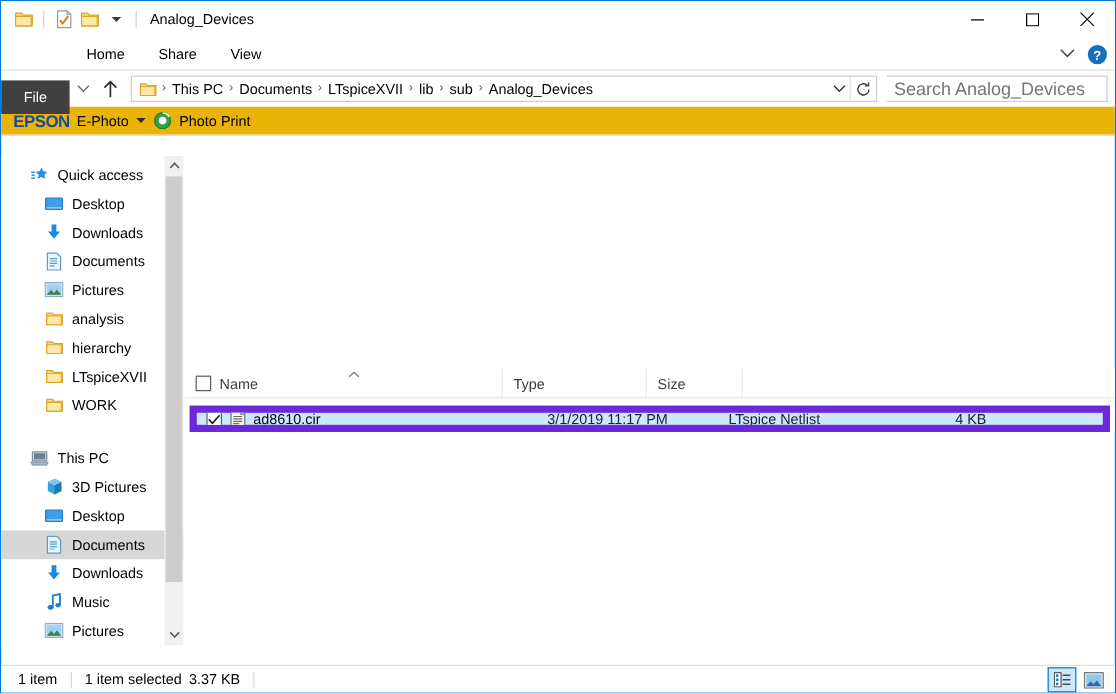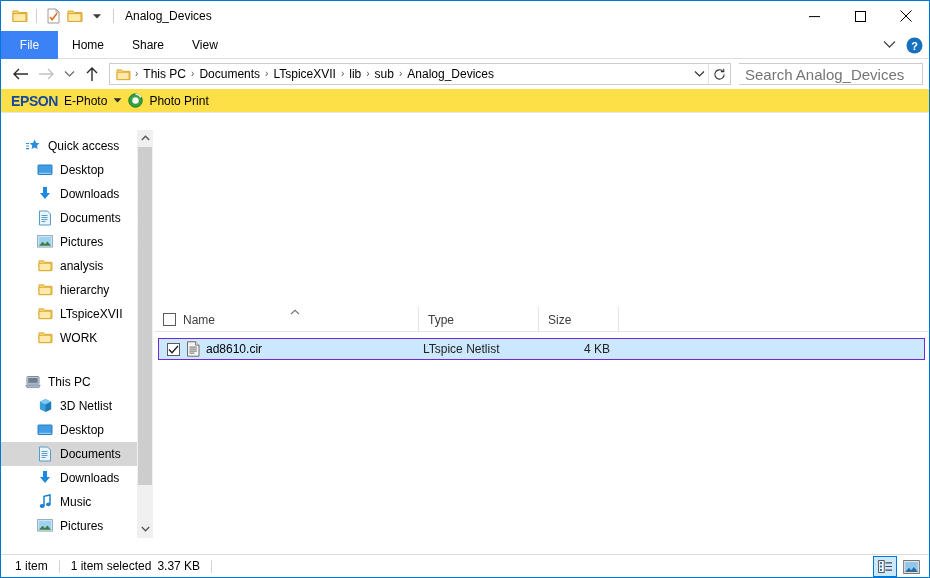--- a/index.html
+++ b/index.html
@@ -65,23 +65,24 @@
   }
   .tab {
     display: flex; align-items: center; justify-content: center;
     padding: 0 14px;
     font-size: 12px;
     color: #000;
     height: 28px;
     white-space: nowrap;
   }
   .tab.file {
-    background: #3b82f6;
+    background: #404040;
     color: #fff;
     min-width: 57px;
+    margin-top: 36px;
   }
   .ribbon-right {
     position: absolute; right: 6px; top: 0; height: 28px;
     display: flex; align-items: center; gap: 10px;
   }
 
   
   #addressbar {
     height: 30px; flex: 0 0 30px;
     display: flex; align-items: center;
@@ -140,21 +141,21 @@
     padding-left: 6px;
     background: transparent;
   }
   .search-ico { width: 22px; display: flex; align-items: center; justify-content: center; color: #444; }
 
   
   #epsonbar {
     height: 24px; flex: 0 0 24px;
     display: flex; align-items: center;
     padding-left: 10px;
-    background: #fde047;
+    background: #eab308;
     border-bottom: 1px solid #e8e8e8;
     gap: 6px;
   }
   #epson-logo {
     font-family: "Liberation Sans", sans-serif;
     font-weight: bold;
     font-size: 14px;
     letter-spacing: -0.4px;
     color: #17479e;
   }
@@ -265,21 +266,22 @@
   }
 
   #rows { flex: 1 1 auto; position: relative; }
   .row {
     height: 22px;
     display: flex; align-items: center;
     font-size: 12px;
   }
   .row.selected {
     background: #cce8ff;
-    border: 1px solid #6d28d9;
+    border: 6px solid #6d28d9;
+    gap: 28px;
   }
   .cell { display: flex; align-items: center; height: 100%; overflow: hidden; white-space: nowrap; }
   .cell-name { width: 264px; flex: 0 0 264px; padding-left: 8px; }
   .cell-date { width: 123px; flex: 0 0 123px; color: #222; }
   .cell-type { width: 120px; flex: 0 0 120px; color: #222; }
   .cell-size { width: 78px;  flex: 0 0 78px; justify-content: flex-end; padding-right: 11px; color: #222; }
   .row-check {
     width: 13px; height: 13px;
     border: 1px solid #5a5a5a;
     background: #fff;
@@ -605,21 +607,21 @@
       </div>
 
       <div class="nav-item lvl1">
         <span class="nav-ico">
           <svg width="15" height="15" viewBox="0 0 16 16">
             <path d="M8 1l6 3v8l-6 3-6-3V4z" fill="#3aa0dd"></path>
             <path d="M8 1l6 3-6 3-6-3z" fill="#7fc8ef"></path>
             <path d="M8 7v8l6-3V4z" fill="#1f7bb5"></path>
           </svg>
         </span>
-        <span class="nav-label">3D Netlist</span>
+        <span class="nav-label">3D Pictures</span>
       </div>
 
       <div class="nav-item lvl1">
         <span class="nav-ico">
           <svg width="16" height="14" viewBox="0 0 16 14">
             <rect x="1" y="2" width="14" height="9.5" rx="0.6" fill="#3f9ee5" stroke="#2d7cbb" stroke-width="1"></rect>
             <path d="M2 10.3h12" stroke="#a7d7f5" stroke-width="1"></path>
           </svg>
         </span>
         <span class="nav-label">Desktop</span>
@@ -715,20 +717,21 @@
             </span>
             <span class="file-ico">
               <svg width="15" height="16" viewBox="0 0 15 16">
                 <path d="M1.5 0.8h8.2L13 4.1v11.1H1.5z" fill="#f4f4f4" stroke="#6e6e6e" stroke-width="1"></path>
                 <path d="M9.7 0.8v3.3H13" fill="#fff" stroke="#6e6e6e" stroke-width="1"></path>
                 <path d="M3.4 6.1h7.4M3.4 8.1h7.4M3.4 10.1h7.4M3.4 12.1h5" stroke="#6e6e6e" stroke-width="1"></path>
               </svg>
             </span>
             <span class="file-name">ad8610.cir</span>
           </div>
+          <div class="cell cell-date">3/1/2019 11:17 PM</div>
           <div class="cell cell-type">LTspice Netlist</div>
           <div class="cell cell-size">4 KB</div>
         </div>
       </div>
     </div>
   </div>
 
   <div id="statusbar">
     <span class="status-seg">1 item</span>
     <span class="status-sep"></span>

